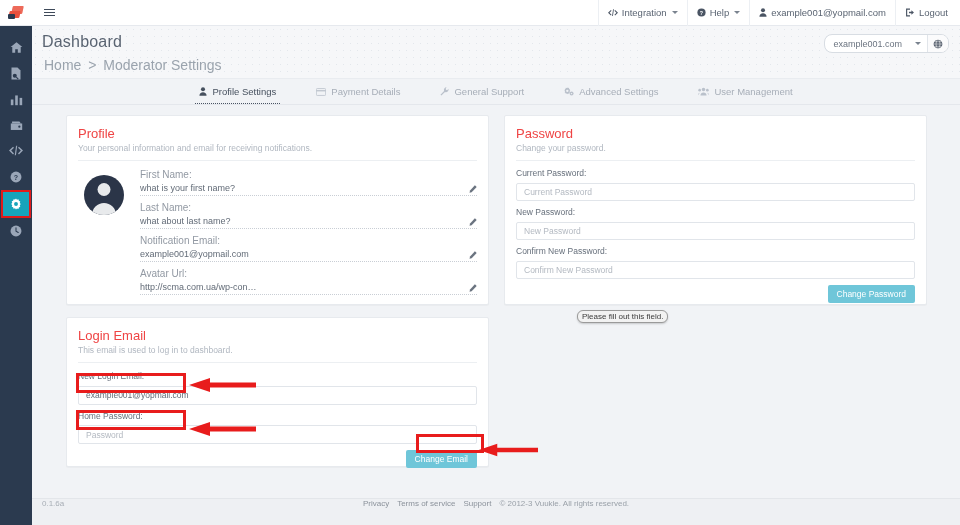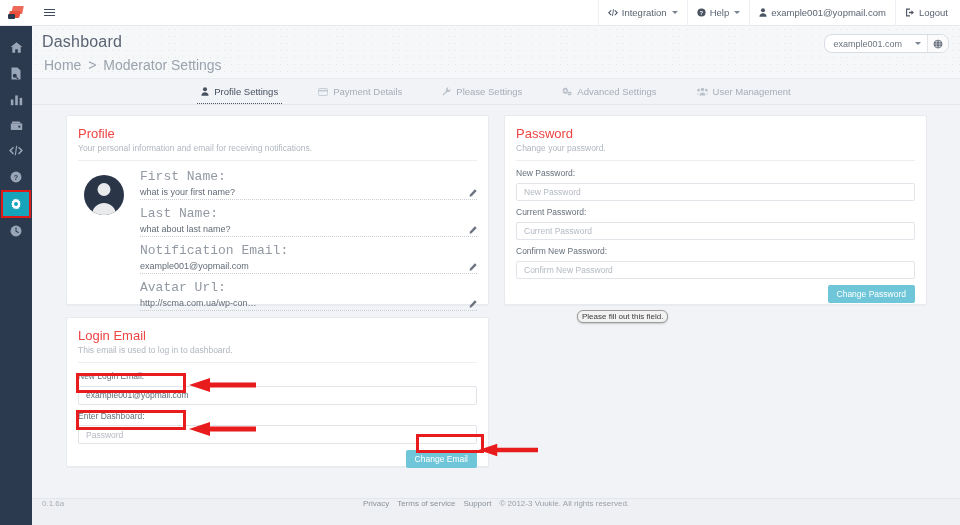--- a/index.html
+++ b/index.html
@@ -149,21 +149,21 @@
   .avatar .head {
     position: absolute; left: 50%; top: 8px; transform: translateX(-50%);
     width: 13px; height: 13px; border-radius: 50%; background: #e8eaec;
   }
   .avatar .body {
     position: absolute; left: 50%; bottom: -7px; transform: translateX(-50%);
     width: 24px; height: 19px; border-radius: 12px 12px 0 0; background: #e8eaec;
   }
   .profile-fields { flex: 1; }
   .pf-row { margin-bottom: 6px; }
-  .pf-label { font-size: 13px; color: #9299a3; margin-bottom: 3px; font-family: Liberation Mono, monospace; }
+  .pf-label { font-size: 10px; color: #9299a3; margin-bottom: 3px; }
   .pf-valrow {
     display: flex; align-items: flex-end; justify-content: space-between;
     border-bottom: 1px dotted #c9ced5; padding-bottom: 2px;
   }
   .pf-value { font-size: 9px; color: #626b77; }
   .pencil { cursor: pointer; }
 
   
   .pw-body { padding: 7px 11px 0 11px; position: relative; }
   .fld-label { font-size: 8.5px; color: #666f7b; margin: 0 0 3px 0; }
@@ -367,21 +367,21 @@
       <svg class="tb-ic" width="10" height="8" viewBox="0 0 16 12">
           <rect x="0.5" y="0.5" width="15" height="11" rx="1.5" fill="none" stroke="#bac1cb" stroke-width="1.3"></rect>
           <rect x="0.5" y="3" width="15" height="2"></rect>
         </svg>
       <span>Payment Details</span>
     </div>
     <div class="tab">
       <svg class="tb-ic" width="9" height="9" viewBox="0 0 16 16">
           <path d="M11.6 0.6a4.7 4.7 0 0 0-4.3 6.6L0.8 13.7l1.6 1.6 6.5-6.5a4.7 4.7 0 0 0 6.2-5.6l-2.4 2.4-2-.5-.5-2z"></path>
         </svg>
-      <span>Please Settings</span>
+      <span>General Support</span>
     </div>
     <div class="tab">
       <svg class="tb-ic" width="10" height="9" viewBox="0 0 18 16">
           <path d="M6 0.6 7 1.9l1.7-.5.4 1.7 1.6.7-.6 1.7 1.2 1.3-1.2 1.3.6 1.7-1.6.7-.4 1.7L7 11.7 6 13 5 11.7l-1.7.5-.4-1.7-1.6-.7.6-1.7L0.7 6.8 1.9 5.5l-.6-1.7 1.6-.7.4-1.7 1.7.5z"></path>
           <circle cx="6" cy="6.8" r="2.1" fill="#f1f3f6"></circle>
           <circle cx="13.6" cy="11.8" r="3.6"></circle>
           <circle cx="13.6" cy="11.8" r="1.3" fill="#f1f3f6"></circle>
         </svg>
       <span>Advanced Settings</span>
     </div>
@@ -457,27 +457,27 @@
 
   <div class="card card-password">
     <div class="card-head">
       <div class="card-title">Password</div>
       <div class="card-sub">Change your password.</div>
     </div>
     <div class="card-divider"></div>
     <div class="pw-body">
 
       <div class="fld-group">
+        <div class="fld-label">Current Password:</div>
+        <input class="fld-input" type="text" value="" placeholder="Current Password" style="">
+      </div>
+
+      <div class="fld-group">
         <div class="fld-label">New Password:</div>
         <input class="fld-input" type="text" value="" placeholder="New Password" style="">
-      </div>
-
-      <div class="fld-group">
-        <div class="fld-label">Current Password:</div>
-        <input class="fld-input" type="text" value="" placeholder="Current Password" style="">
       </div>
 
       <div class="fld-group">
         <div class="fld-label">Confirm New Password:</div>
         <input class="fld-input" type="text" value="" placeholder="Confirm New Password" style="">
       </div>
 
       <div class="tooltip">Please fill out this field.</div>
 
       <div class="pw-actions">
@@ -493,21 +493,21 @@
     </div>
     <div class="card-divider"></div>
     <div class="le-body">
 
       <div class="le-group">
         <div class="fld-label">New Login Email:</div>
         <input class="le-input" type="text" placeholder="New Login Email" value="example001@yopmail.com" style="">
       </div>
 
       <div class="le-group">
-        <div class="fld-label">Enter Dashboard:</div>
+        <div class="fld-label">Home Password:</div>
         <input class="le-input" type="text" value="" placeholder="Password" style="">
       </div>
 
       <div class="le-actions">
         <button class="btn-teal">Change Email</button>
       </div>
     </div>
   </div>
 
   <div class="anno-box" style="left:76px; top:373px; width:110px; height:20px;"></div>

